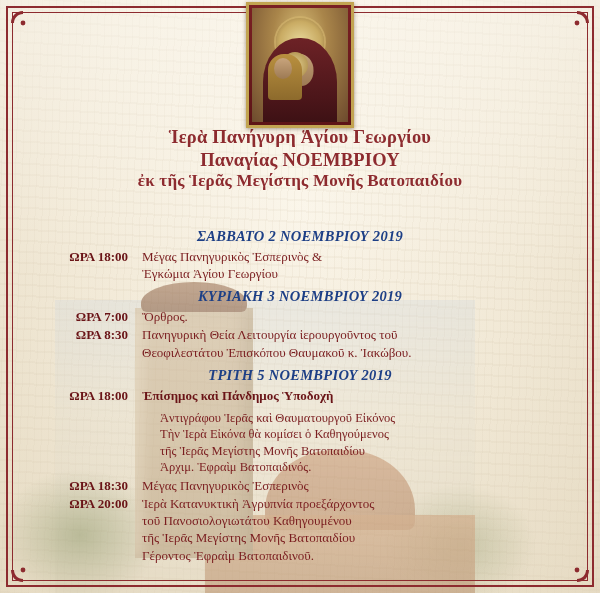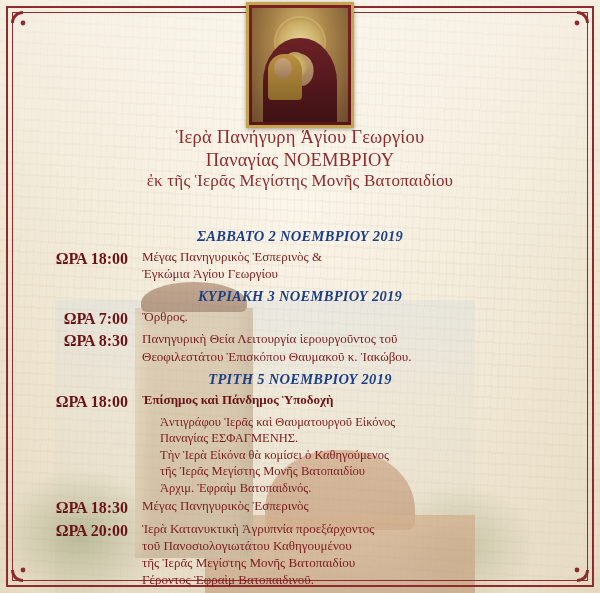--- a/index.html
+++ b/index.html
@@ -152,21 +152,21 @@
     width: 18px; height: 21px; border-radius: 50%;
     background: linear-gradient(180deg, #c8a47c 0%, #9d7a54 100%);
   }
 
   
   .title-block {
     position: absolute;
     left: 24px; right: 24px; top: 126px;
     text-align: center;
     color: #8d2b2f;
-    font-weight: normal;
+    font-weight: bold;
     line-height: 1.22;
     text-shadow: 0 1px 0 rgba(255,250,240,0.5);
     z-index: 3;
   }
   .title-line { font-size: 18.5px; letter-spacing: 0.2px; white-space: nowrap; }
   .title-line.l2 { font-size: 17.5px; }
   .title-line.l3 { font-size: 18.5px; }
   .title-line.l4 { font-size: 17px; }
 
   
@@ -192,21 +192,21 @@
     align-items: flex-start;
     margin: 1px 0;
   }
   .time {
     width: 118px;
     flex: 0 0 118px;
     text-align: right;
     padding-right: 14px;
     color: #6a1417;
     font-weight: bold;
-    font-size: 16px;
+    font-size: 13px;
     white-space: nowrap;
     line-height: 1.32;
   }
   .desc {
     flex: 1;
     color: #7a1d1f;
     font-size: 13px;
     line-height: 1.32;
   }
   .desc .ln { display: block; }
@@ -305,21 +305,20 @@
     </div>
 
     <div class="day">
       <div class="day-title">ΤΡΙΤΗ 5 ΝΟΕΜΒΡΙΟΥ 2019</div>
       <div class="entry">
         <div class="time">ΩΡΑ 18:00</div>
         <div class="desc">
           <span class="ln dark">Ἐπίσημος καὶ Πάνδημος Ὑποδοχὴ</span>
           <span class="ln" style="height:6px"></span>
           <span class="ln small">Ἀντιγράφου Ἱερᾶς καὶ Θαυματουργοῦ Εἰκόνος</span>
-          <span class="ln small">Παναγίας ΕΣΦΑΓΜΕΝΗΣ.</span>
           <span class="ln small">Τὴν Ἱερὰ Εἰκόνα θὰ κομίσει ὁ Καθηγούμενος</span>
           <span class="ln small">τῆς Ἱερᾶς Μεγίστης Μονῆς Βατοπαιδίου</span>
           <span class="ln small">Ἀρχιμ. Ἐφραὶμ Βατοπαιδινός.</span>
         </div>
       </div>
       <div class="entry">
         <div class="time">ΩΡΑ 18:30</div>
         <div class="desc">
           <span class="ln">Μέγας Πανηγυρικὸς Ἑσπερινὸς</span>
         </div>

